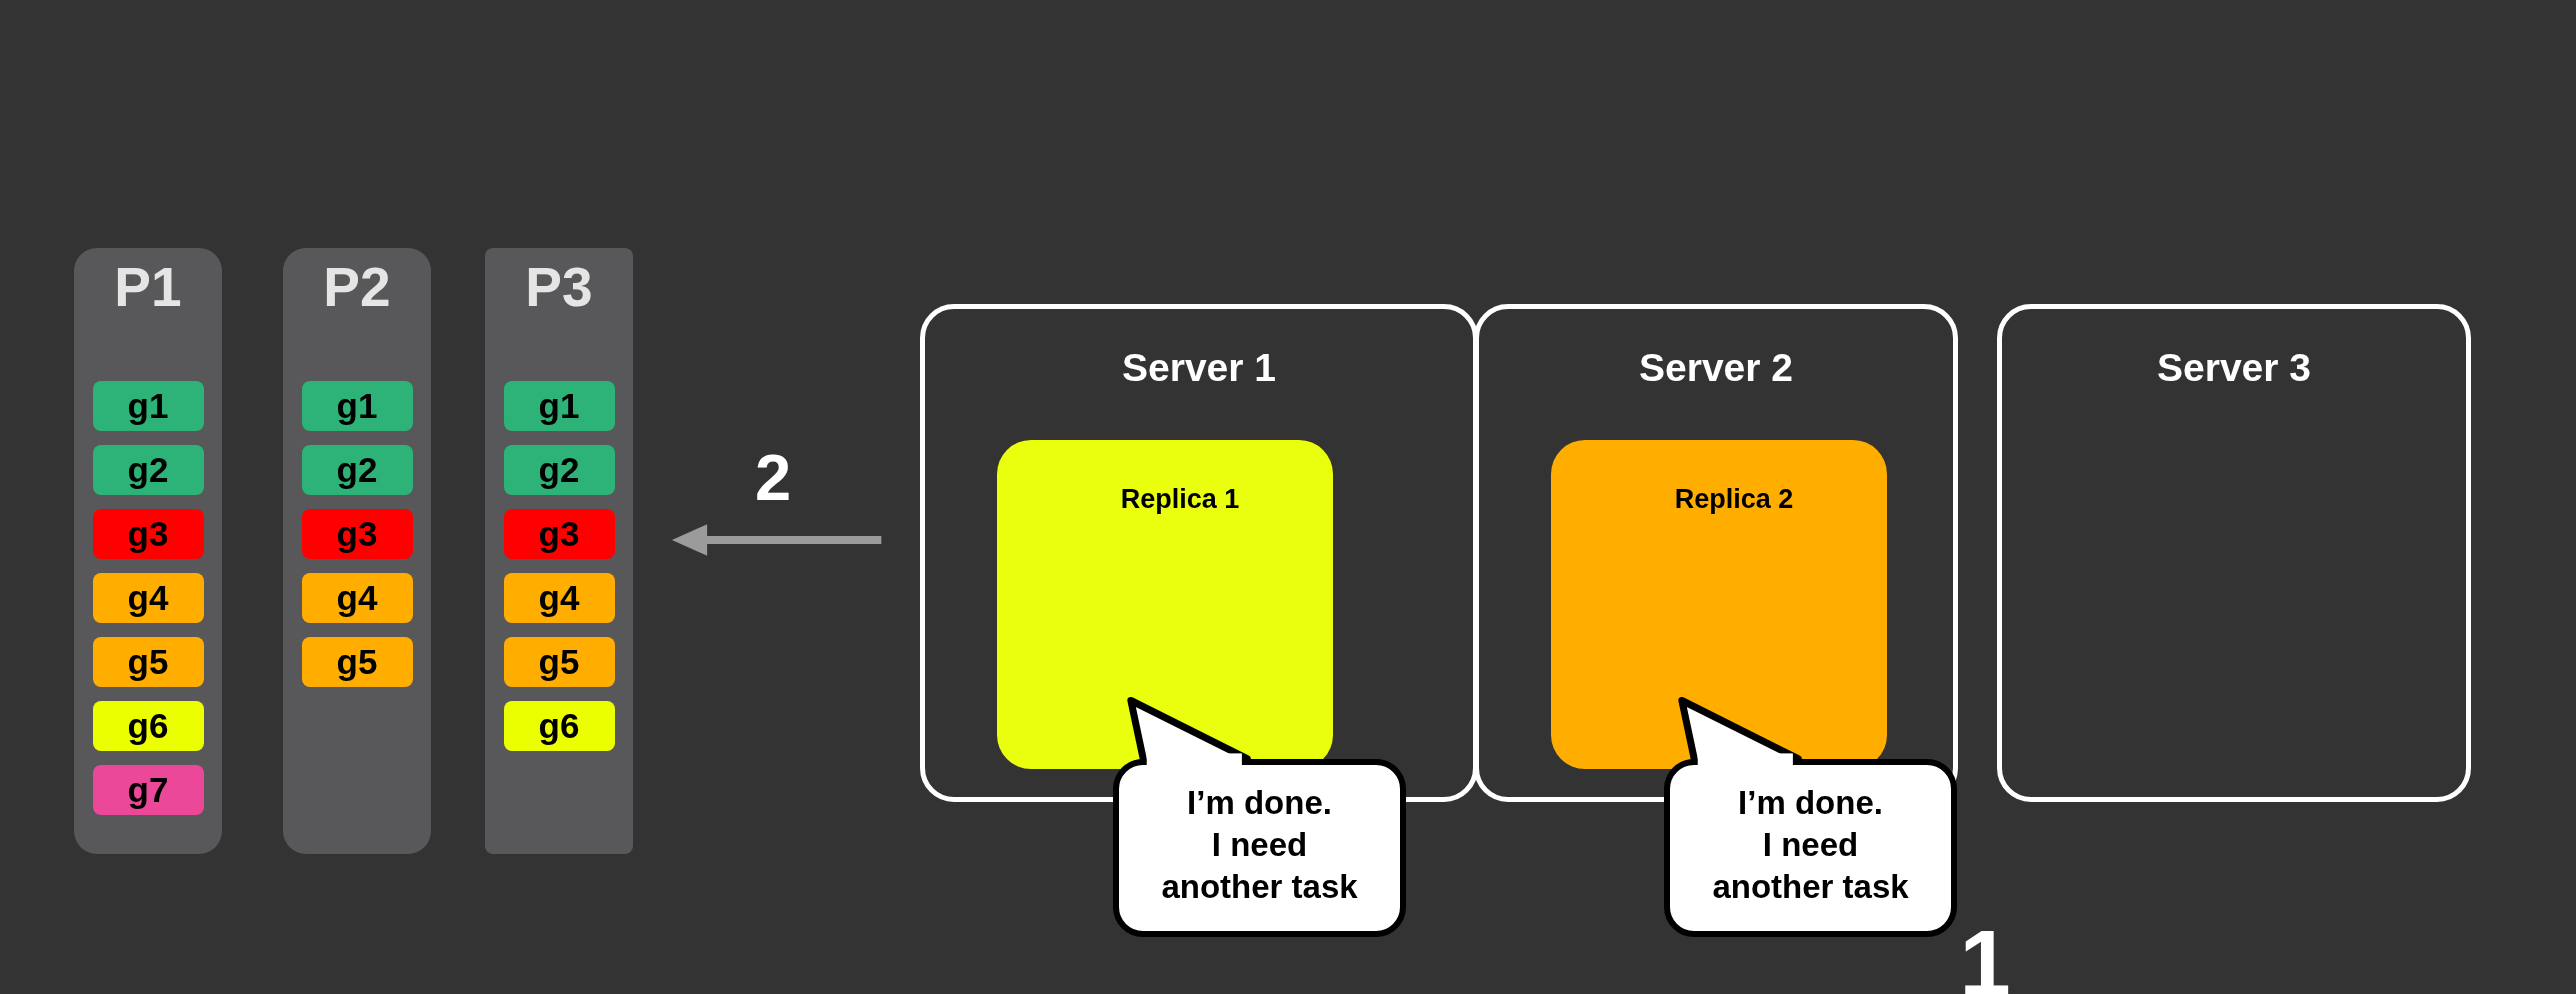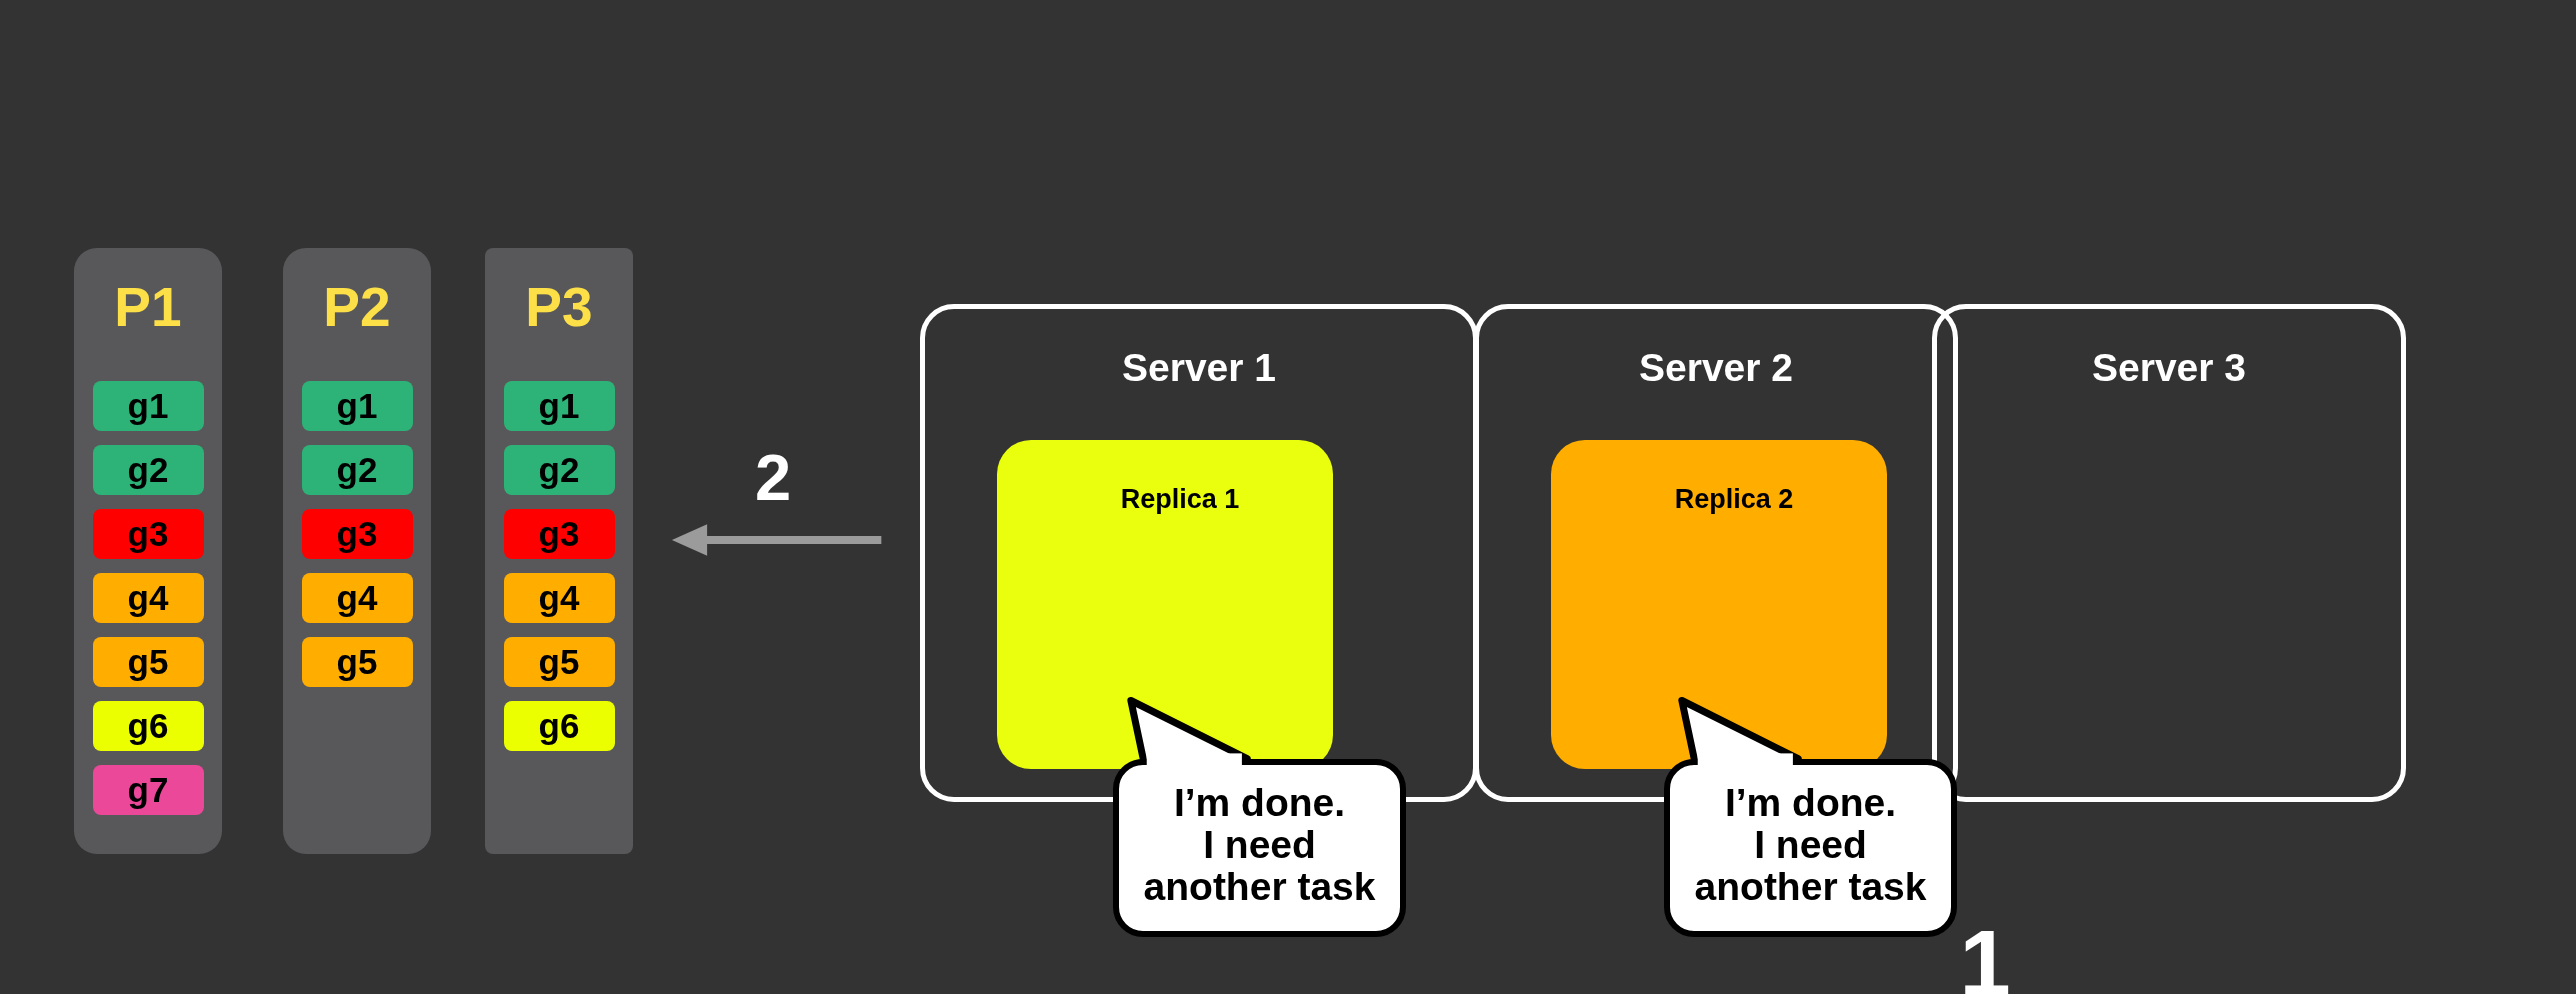--- a/index.html
+++ b/index.html
@@ -3,37 +3,37 @@
 <meta charset="utf-8">
 <style>
   * { margin:0; padding:0; box-sizing:border-box; }
   html,body { width:2576px; height:994px; }
   body { font-family:"Liberation Sans", sans-serif; background:#333333; }
 
   .canvas { position:relative; width:2576px; height:994px; overflow:hidden; background:#333333; }
 
   
   .partition { position:absolute; top:248px; width:148px; height:606px; border-radius:23px; background:#58585b; }
-  .partition-title { height:133px; padding-top:27px; text-align:center; font-size:55px; font-weight:bold; color:#fde047; }
+  .partition-title { height:133px; padding-top:7px; text-align:center; font-size:55px; font-weight:bold; color:#e5e5e5; }
   .chips { display:flex; flex-direction:column; align-items:center; gap:14px; }
   .chip { width:111px; height:50px; border-radius:8px; display:flex; align-items:center; justify-content:center;
           font-size:35px; font-weight:bold; color:#000000; }
 
   
   .server { position:absolute; top:304px; height:498px; border:5.3px solid #ffffff; border-radius:34px; }
   .server-title { margin-top:37px; text-align:center; font-size:39px; font-weight:bold; color:#ffffff; }
   .replica { position:absolute; left:72px; top:131px; width:336px; height:329px; border-radius:34px; }
   .replica-label { position:absolute; top:44px; width:100%; text-align:center; font-size:27px; font-weight:bold; color:#000000;padding-left:30px; }
 
   
   .bubble { position:absolute; top:759px; width:293px; height:178px; }
   .bubble-body { position:absolute; inset:0; background:#ffffff; border:6.2px solid #000000; border-radius:30px; z-index:1; }
   .bubble-tail { position:absolute; left:1.8px; top:-62px; width:141px; height:74px; z-index:2; }
   .bubble-text { position:absolute; inset:0; z-index:3; padding-top:23px; text-align:center;
-                 font-size:39px; font-weight:bold; line-height:42px; color:#000000; white-space:pre-line; }
+                 font-size:33px; font-weight:bold; line-height:42px; color:#000000; white-space:pre-line; }
 
   
   .arrow-svg { position:absolute; left:654px; top:518px; width:247px; height:44px; }
   .arrow-label { position:absolute; left:733px; top:440px; width:80px; text-align:center;
                  font-size:65px; font-weight:bold; color:#ffffff; }
   .step-label { position:absolute; left:1941px; top:917px; width:88px; text-align:center;
                 font-size:92px; line-height:92px; font-weight:bold; color:#ffffff; }
 </style>
 </head>
 <body>
@@ -89,21 +89,21 @@
     </div>
   </section>
 
   <section class="server" style="left:1474px;width:484px">
     <h2 class="server-title">Server 2</h2>
     <div class="replica" style="background-color: rgb(255, 174, 0);">
       <div class="replica-label">Replica 2</div>
     </div>
   </section>
 
-  <section class="server" style="left:1932px;width:474px">
+  <section class="server" style="left:1997px;width:474px">
     <h2 class="server-title">Server 3</h2>
   </section>
 
   <div class="bubble" style="left:1113px">
     <div class="bubble-body"></div>
     <svg class="bubble-tail" viewBox="0 0 160 84" aria-hidden="true">
       <path d="M32 70 L18 4 L150 70" fill="#ffffff" stroke="#000000" stroke-width="8" stroke-linejoin="round" stroke-linecap="round"></path>
       <rect x="36" y="64" width="108" height="18" fill="#ffffff"></rect>
     </svg>
     <div class="bubble-text">I’m done.

